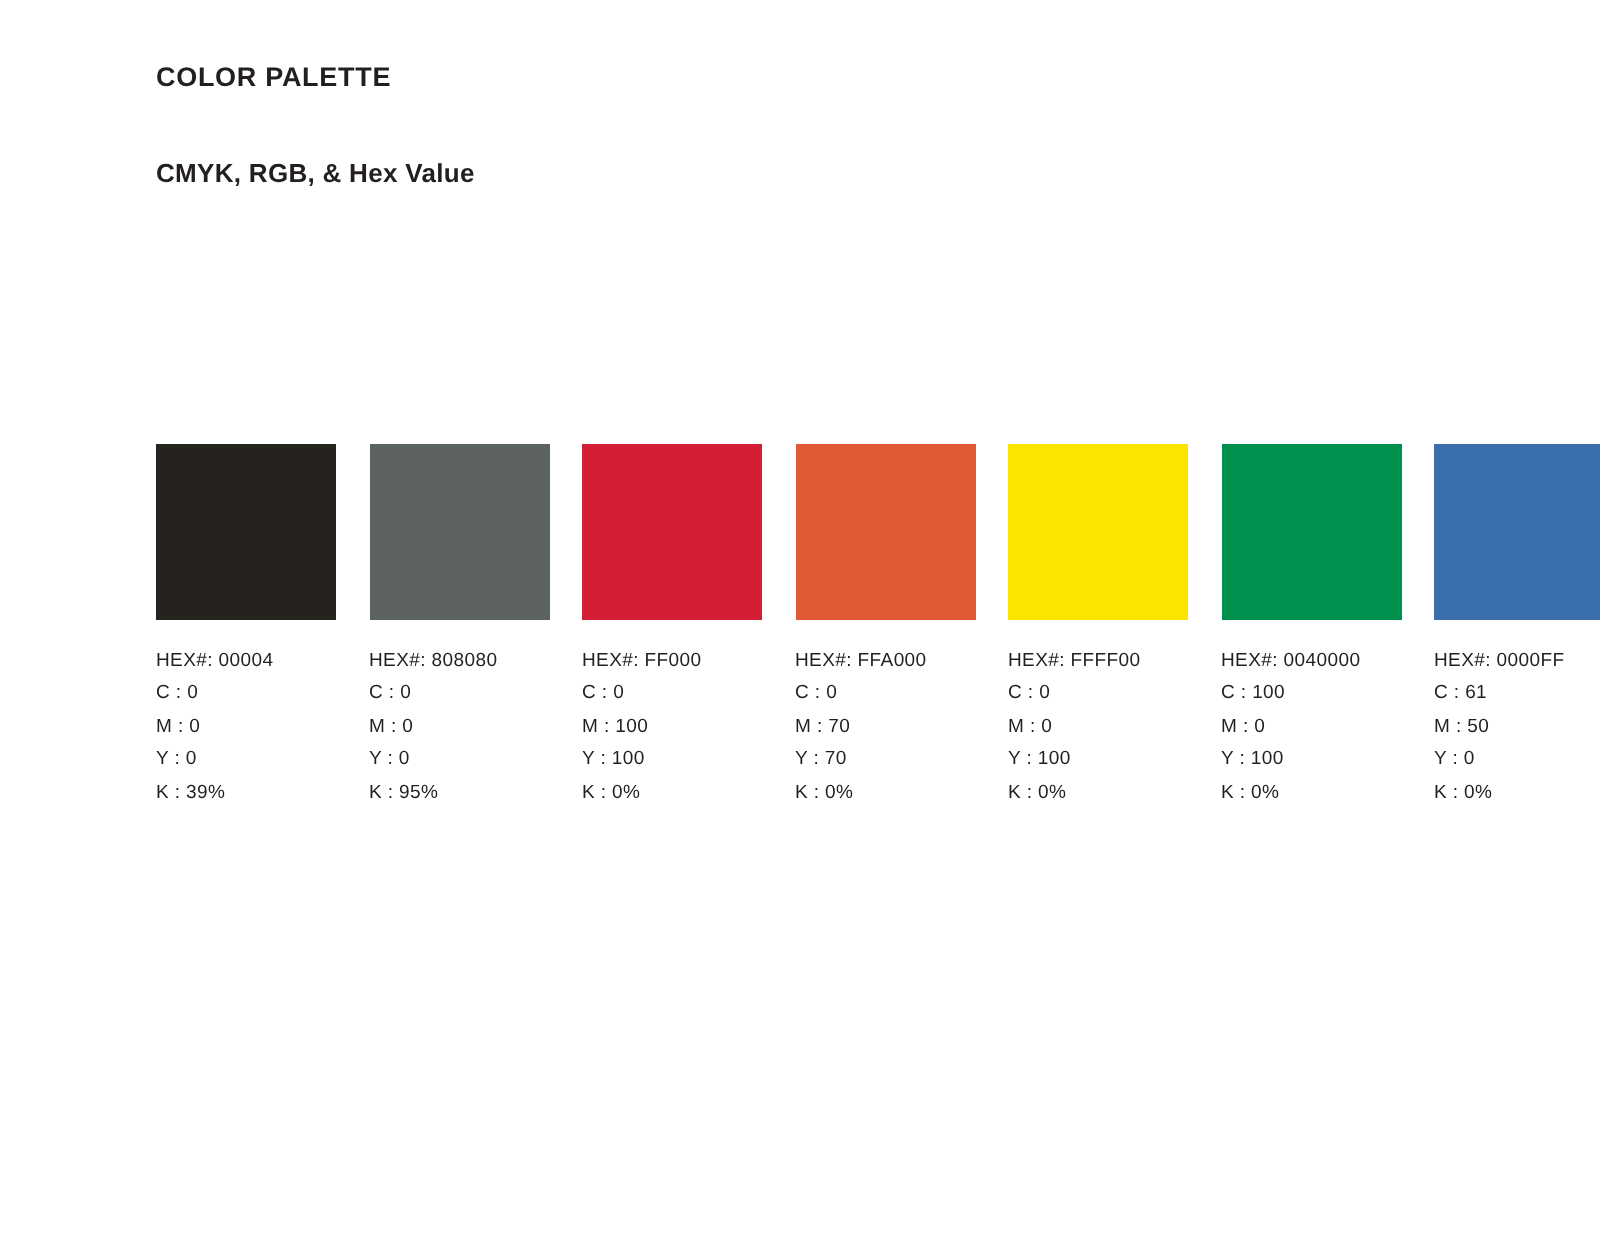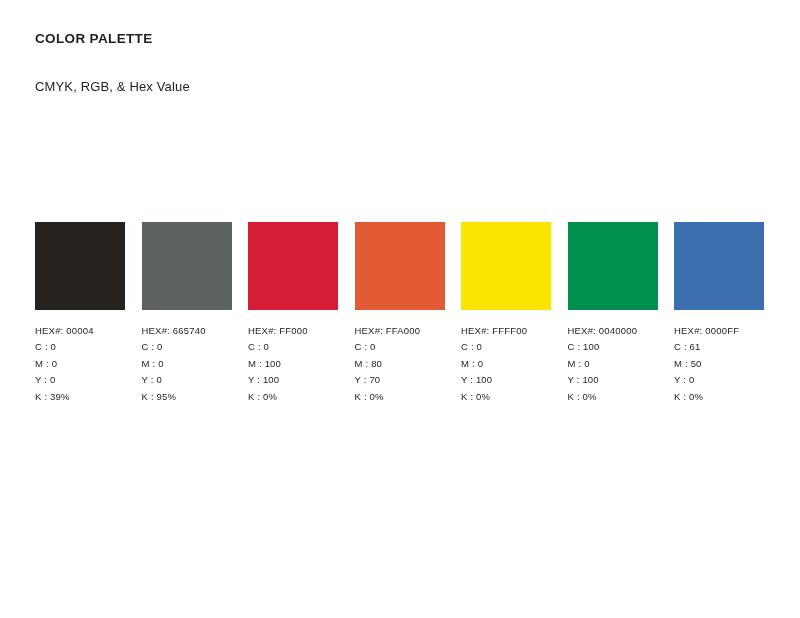--- a/index.html
+++ b/index.html
@@ -14,41 +14,42 @@
     font-family: "Liberation Sans", sans-serif;
     color: #231f20;
     overflow: hidden;
   }
 
   .page {
     position: relative;
     width: 728px;
     height: 618px;
     box-sizing: border-box;
+    margin-left: 43px;
   }
 
   .header {
     position: absolute;
     left: 35px;
     top: 30px;
   }
 
   .page-title {
     font-size: 13.5px;
     font-weight: bold;
     letter-spacing: 0.35px;
     line-height: 18px;
     margin: 0;
     color: #231f20;
     white-space: nowrap;
   }
 
   .page-subtitle {
     font-size: 13px;
-    font-weight: normal;
+    font-weight: bold;
     letter-spacing: 0.15px;
     line-height: 18px;
     margin: 0;
     padding-top: 30px;
     color: #231f20;
     white-space: nowrap;
   }
 
   .palette {
     position: absolute;
@@ -107,21 +108,21 @@
           <div class="swatch-line swatch-hex">HEX#: 00004</div>
           <div class="swatch-line">C : 0</div>
           <div class="swatch-line">M : 0</div>
           <div class="swatch-line">Y : 0</div>
           <div class="swatch-line">K : 39%</div>
         </div>
       </div>
       <div class="swatch-col">
         <div class="swatch-chip" style="background-color: rgb(92, 98, 97);"></div>
         <div class="swatch-info">
-          <div class="swatch-line swatch-hex">HEX#: 665740</div>
+          <div class="swatch-line swatch-hex">HEX#: 808080</div>
           <div class="swatch-line">C : 0</div>
           <div class="swatch-line">M : 0</div>
           <div class="swatch-line">Y : 0</div>
           <div class="swatch-line">K : 95%</div>
         </div>
       </div>
       <div class="swatch-col">
         <div class="swatch-chip" style="background-color: rgb(213, 30, 53);"></div>
         <div class="swatch-info">
           <div class="swatch-line swatch-hex">HEX#: FF000</div>
@@ -129,21 +130,21 @@
           <div class="swatch-line">M : 100</div>
           <div class="swatch-line">Y : 100</div>
           <div class="swatch-line">K : 0%</div>
         </div>
       </div>
       <div class="swatch-col">
         <div class="swatch-chip" style="background-color: rgb(226, 90, 52);"></div>
         <div class="swatch-info">
           <div class="swatch-line swatch-hex">HEX#: FFA000</div>
           <div class="swatch-line">C : 0</div>
-          <div class="swatch-line">M : 80</div>
+          <div class="swatch-line">M : 70</div>
           <div class="swatch-line">Y : 70</div>
           <div class="swatch-line">K : 0%</div>
         </div>
       </div>
       <div class="swatch-col">
         <div class="swatch-chip" style="background-color: rgb(251, 228, 0);"></div>
         <div class="swatch-info">
           <div class="swatch-line swatch-hex">HEX#: FFFF00</div>
           <div class="swatch-line">C : 0</div>
           <div class="swatch-line">M : 0</div>

